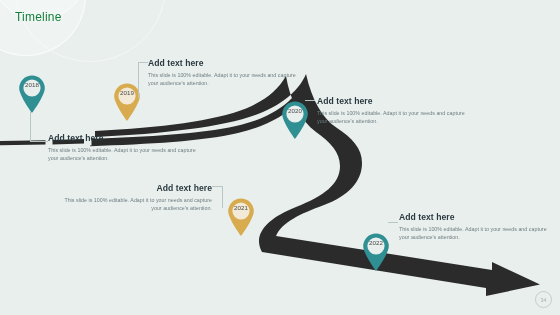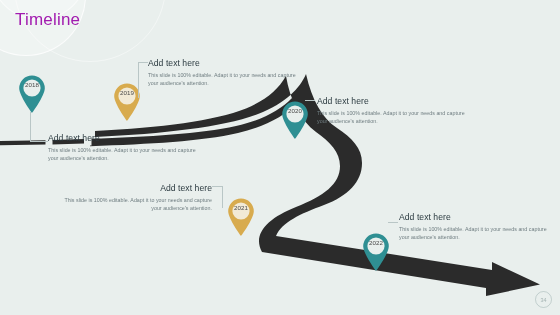--- a/index.html
+++ b/index.html
@@ -20,42 +20,42 @@
     border:1px solid rgba(255,255,255,.75);
     background:rgba(255,255,255,.30);
     pointer-events:none;
   }
   .deco-a{left:-34px;top:-64px;width:118px;height:118px;}
   .deco-b{left:-10px;top:-78px;width:96px;height:96px;background:rgba(255,255,255,.22);border-color:rgba(255,255,255,.55);}
   .deco-c{left:14px;top:-90px;width:150px;height:150px;background:none;border-color:rgba(255,255,255,.45);}
 
   #title{
     position:absolute;left:15px;top:10px;
-    font-size:17px;font-weight:400;letter-spacing:.2px;
-    color:#a21caf;
+    font-size:12px;font-weight:400;letter-spacing:.2px;
+    color:#15803d;
     white-space:nowrap;
   }
 
   #road{position:absolute;left:0;top:0;width:560px;height:315px;}
 
   
   .pin{position:absolute;width:30px;height:40px;}
   .pin svg{position:absolute;left:0;top:0;width:30px;height:40px;}
   .pin .yr{
     position:absolute;left:0;top:7px;width:30px;
     text-align:center;
     font-size:6.2px;letter-spacing:.1px;
     color:#4a4a4a;
     font-family:"Liberation Sans",sans-serif;
   }
 
   
   .blk{position:absolute;width:152px;}
   .blk .hd{
-    font-size:8.6px;font-weight:normal;color:#2b3a40;
+    font-size:8.6px;font-weight:bold;color:#2b3a40;
     margin:0 0 2.5px 0;letter-spacing:.05px;
   }
   .blk .bd{
     font-size:5.3px;line-height:1.62;color:#6f7d81;
     margin:0;letter-spacing:.02px;
   }
   .blk.right{text-align:right;}
 
   
   .lead{position:absolute;background:#b9c6c6;}

